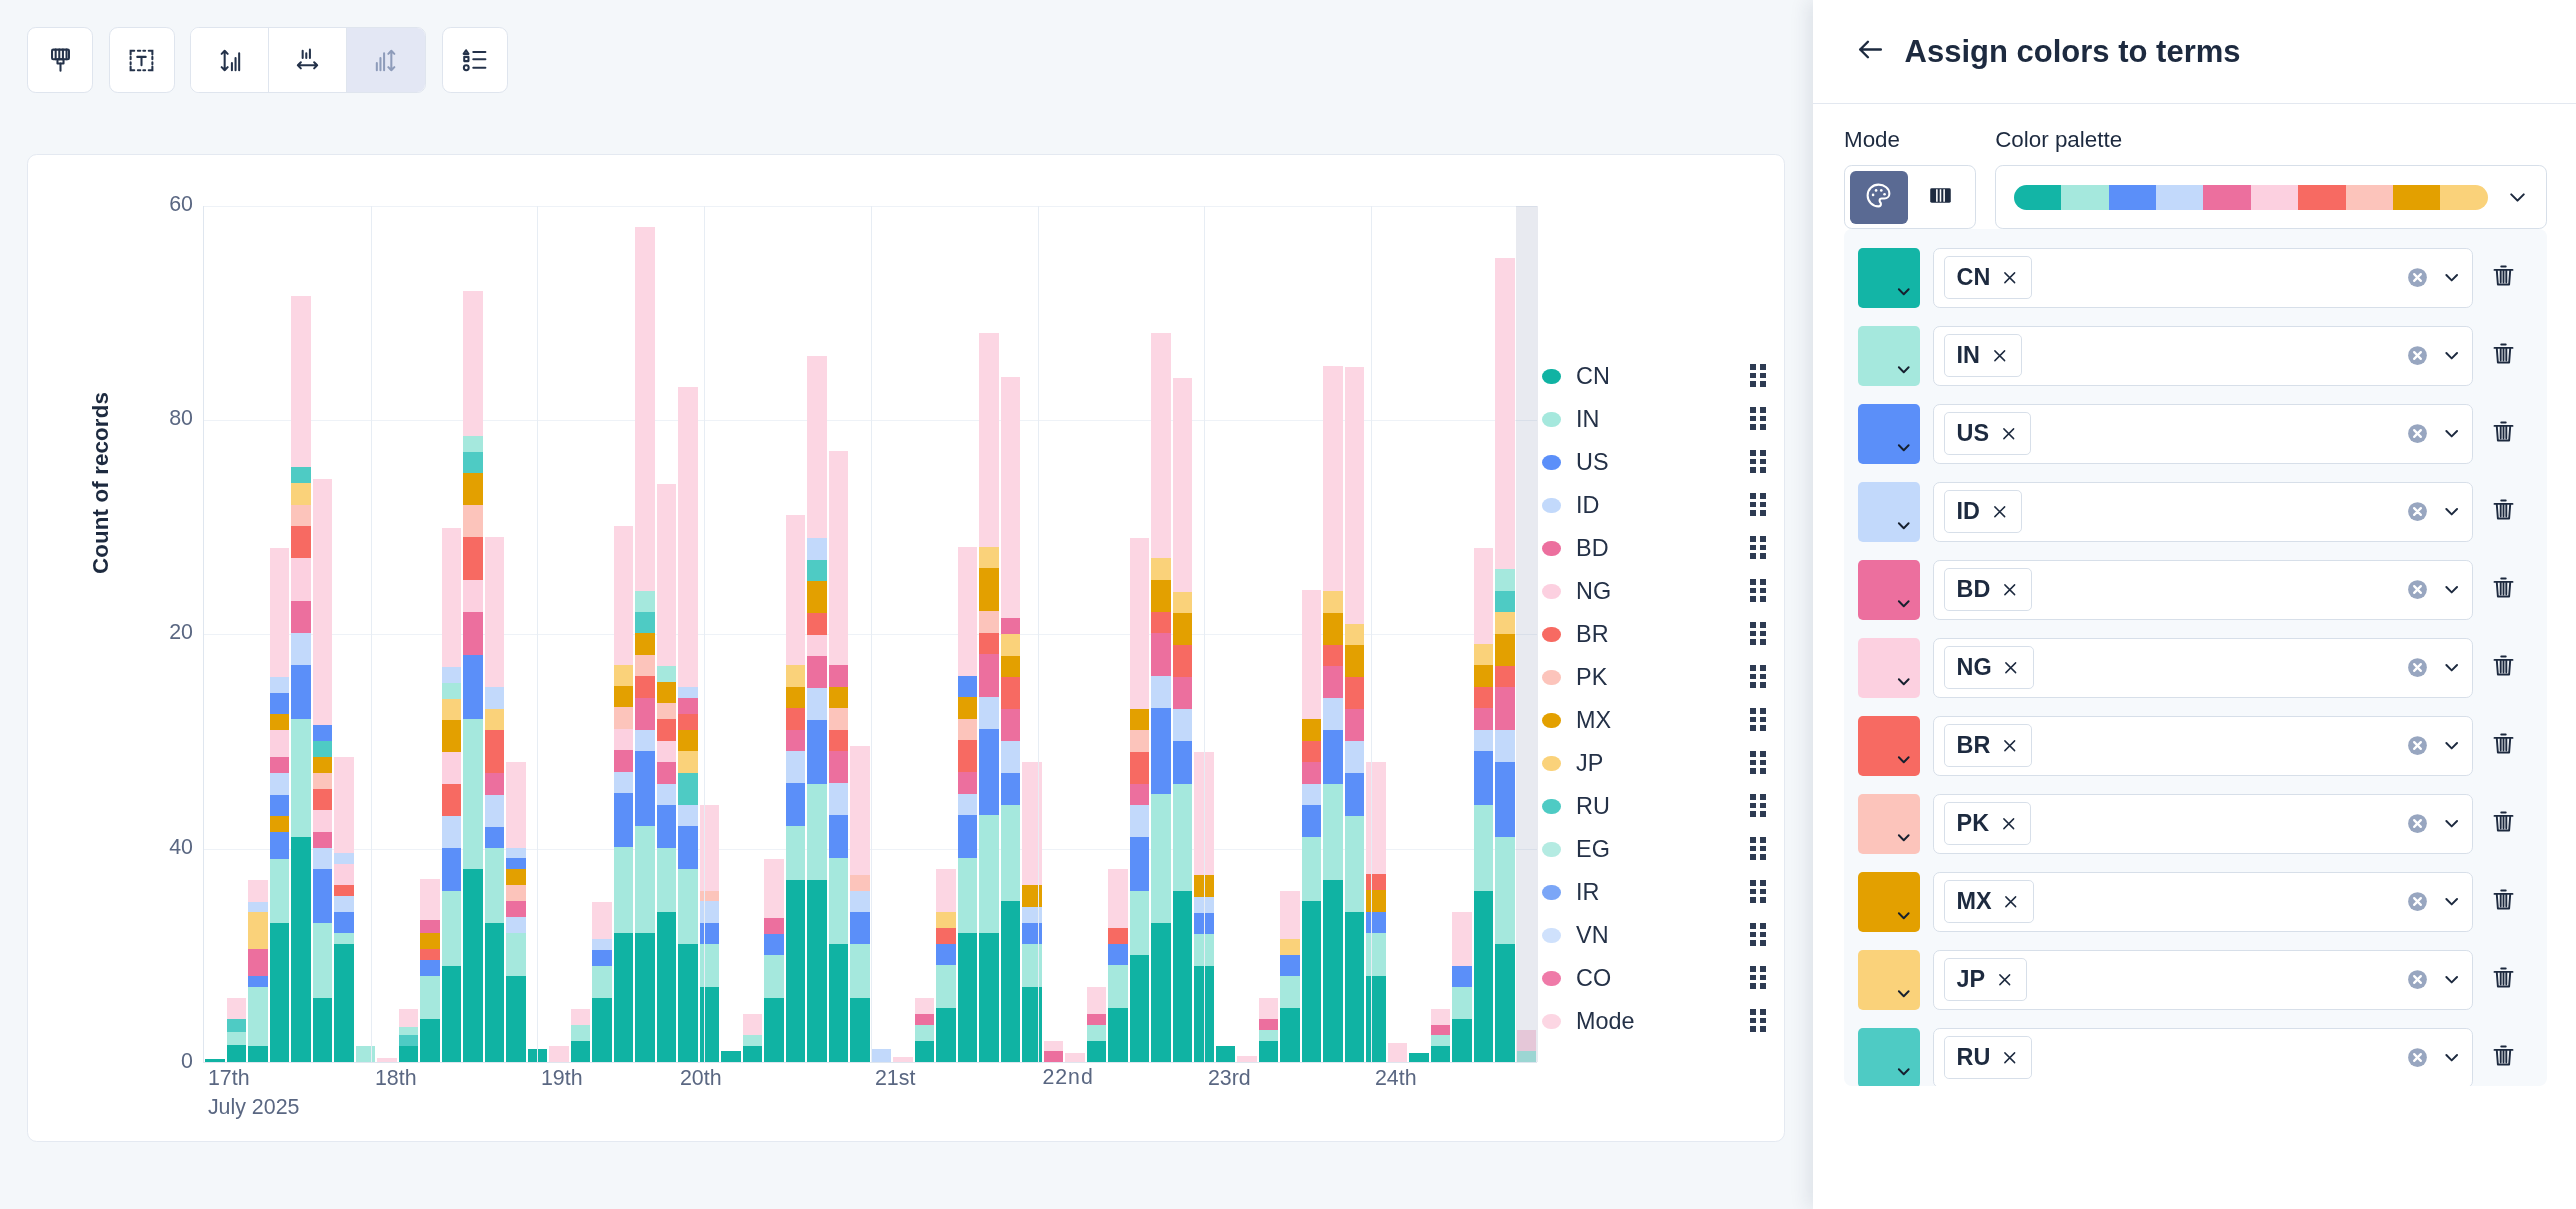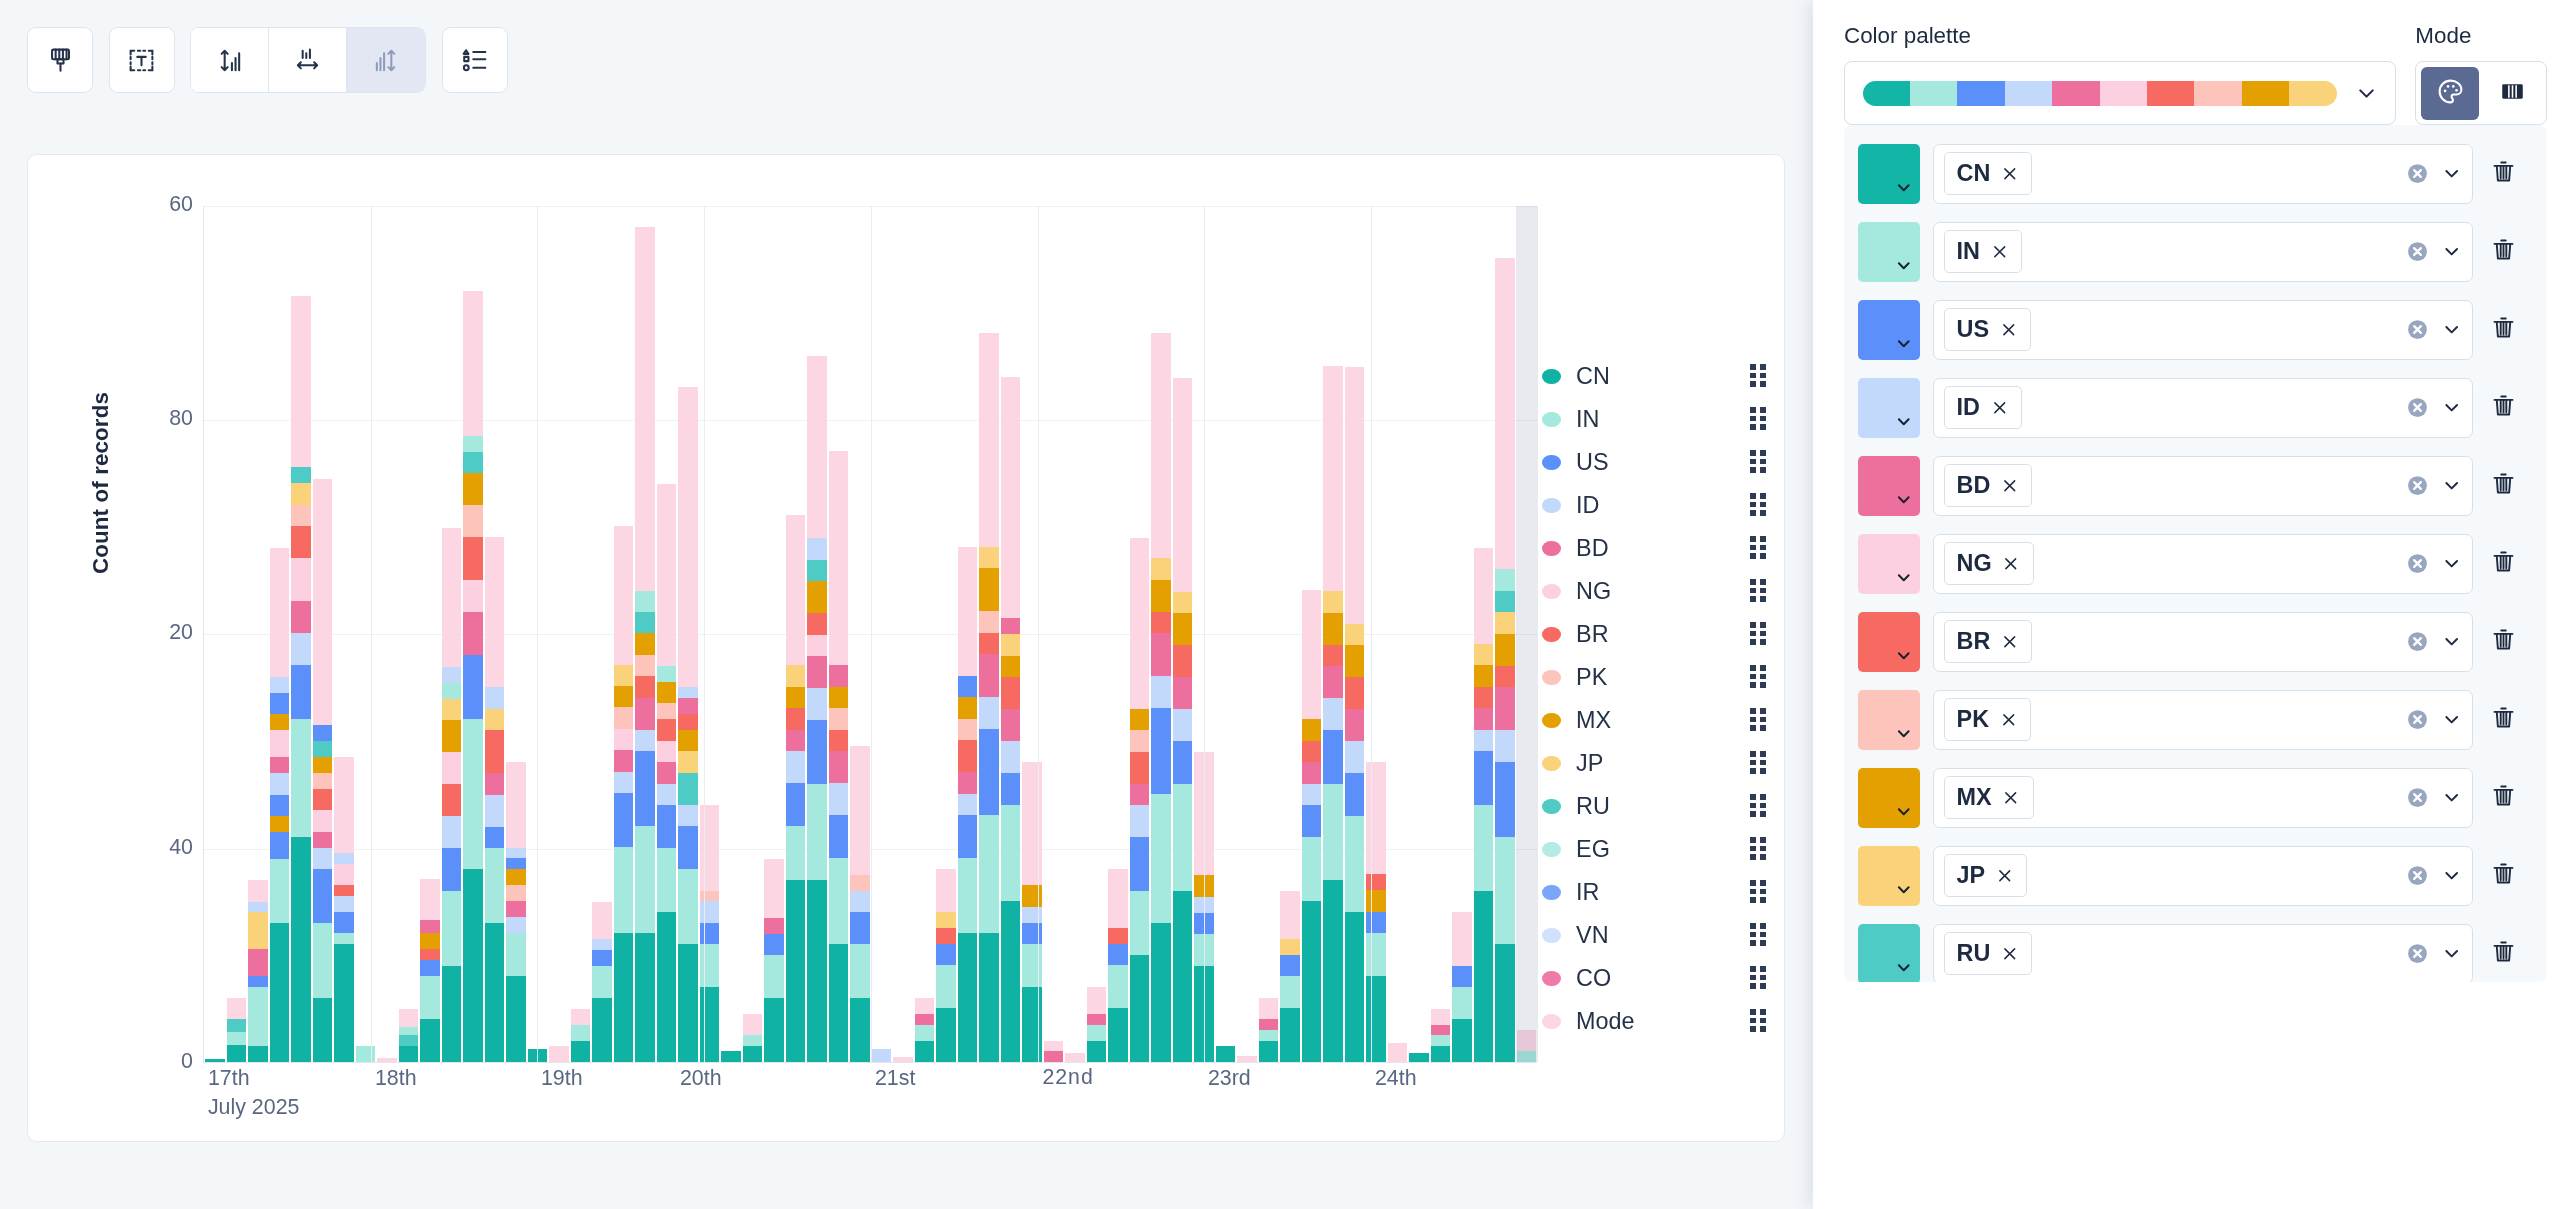--- a/index.html
+++ b/index.html
@@ -1180,24 +1180,59 @@
                 <i></i>
               </span>
             </div>
           </div>
       </div>
     </div>
   </div>
 
   <div id="panel">
 
+    <div id="panel-header">
+      <div id="back-arrow">
+        <span>
+          <svg width="31" height="31" viewBox="0 0 24 24" fill="none" stroke="#1d2a3f" stroke-width="1.9" stroke-linecap="round" stroke-linejoin="round">
+            <path d="M20 12H4M10 6l-6 6 6 6"></path>
+          </svg>
+        </span>
+      </div>
+      <div id="panel-title">Assign colors to terms</div>
+    </div>
 
     <div id="panel-body">
 
       <div class="field-row">
+        <div class="field-col" id="mode-col">
+          <span class="field-label">Mode</span>
+          <div id="mode-group">
+            <div class="mode-btn active">
+              <span>
+                <svg width="29" height="29" viewBox="0 0 24 24" fill="none" stroke="#ffffff" stroke-width="1.7" stroke-linecap="round" stroke-linejoin="round">
+                  <path d="M12 3a9 9 0 100 18c1.2 0 2-.9 2-2 0-.6-.2-1-.6-1.4-.3-.4-.5-.8-.5-1.3 0-1 .8-1.8 1.8-1.8H17a4 4 0 004-4c0-4.1-4-7.5-9-7.5z"></path>
+                  <circle cx="7.5" cy="11.5" r="1.1" fill="#ffffff" stroke="none"></circle>
+                  <circle cx="10" cy="7.8" r="1.1" fill="#ffffff" stroke="none"></circle>
+                  <circle cx="14.3" cy="7.8" r="1.1" fill="#ffffff" stroke="none"></circle>
+                  <circle cx="17" cy="11" r="1.1" fill="#ffffff" stroke="none"></circle>
+                </svg>
+              </span>
+            </div>
+            <div class="mode-btn">
+              <span>
+                <svg width="29" height="29" viewBox="0 0 24 24">
+                  <rect x="3.5" y="6" width="17" height="12" rx="1.2" fill="#1d2a3f"></rect>
+                  <path d="M9 6.8v10.4M12 6.8v10.4M15 6.8v10.4" stroke="#ffffff" stroke-width="1.3"></path>
+                </svg>
+              </span>
+            </div>
+          </div>
+        </div>
+
         <div class="field-col">
           <span class="field-label">Color palette</span>
           <div id="palette-select">
             <div id="palette-strip">
                 <span style="background: rgb(19, 181, 166);"></span>
                 <span style="background: rgb(165, 232, 221);"></span>
                 <span style="background: rgb(91, 143, 249);"></span>
                 <span style="background: rgb(194, 217, 251);"></span>
                 <span style="background: rgb(236, 111, 158);"></span>
                 <span style="background: rgb(252, 208, 224);"></span>
@@ -1206,45 +1241,20 @@
                 <span style="background: rgb(227, 160, 0);"></span>
                 <span style="background: rgb(250, 210, 122);"></span>
               </div>
             <span id="palette-chevron">
               <svg width="25" height="25" viewBox="0 0 24 24" fill="none" stroke="#1d2a3f" stroke-width="2" stroke-linecap="round" stroke-linejoin="round">
                 <path d="M6 9l6 6 6-6"></path>
               </svg>
             </span>
           </div>
         </div>
-
-        <div class="field-col" id="mode-col">
-          <span class="field-label">Mode</span>
-          <div id="mode-group">
-            <div class="mode-btn active">
-              <span>
-                <svg width="29" height="29" viewBox="0 0 24 24" fill="none" stroke="#ffffff" stroke-width="1.7" stroke-linecap="round" stroke-linejoin="round">
-                  <path d="M12 3a9 9 0 100 18c1.2 0 2-.9 2-2 0-.6-.2-1-.6-1.4-.3-.4-.5-.8-.5-1.3 0-1 .8-1.8 1.8-1.8H17a4 4 0 004-4c0-4.1-4-7.5-9-7.5z"></path>
-                  <circle cx="7.5" cy="11.5" r="1.1" fill="#ffffff" stroke="none"></circle>
-                  <circle cx="10" cy="7.8" r="1.1" fill="#ffffff" stroke="none"></circle>
-                  <circle cx="14.3" cy="7.8" r="1.1" fill="#ffffff" stroke="none"></circle>
-                  <circle cx="17" cy="11" r="1.1" fill="#ffffff" stroke="none"></circle>
-                </svg>
-              </span>
-            </div>
-            <div class="mode-btn">
-              <span>
-                <svg width="29" height="29" viewBox="0 0 24 24">
-                  <rect x="3.5" y="6" width="17" height="12" rx="1.2" fill="#1d2a3f"></rect>
-                  <path d="M9 6.8v10.4M12 6.8v10.4M15 6.8v10.4" stroke="#ffffff" stroke-width="1.3"></path>
-                </svg>
-              </span>
-            </div>
-          </div>
-        </div>
       </div>
 
 
       <div id="assign-list">
           <div class="assign-row">
             <div class="swatch" style="background: rgb(19, 181, 166);">
               <span class="sw-chev"><svg width="19.5" height="19.5" viewBox="0 0 24 24" fill="none" stroke="#16202f" stroke-width="2.4" stroke-linecap="round" stroke-linejoin="round">
                   <path d="M6 9l6 6 6-6"></path>
                 </svg></span>
             </div>

